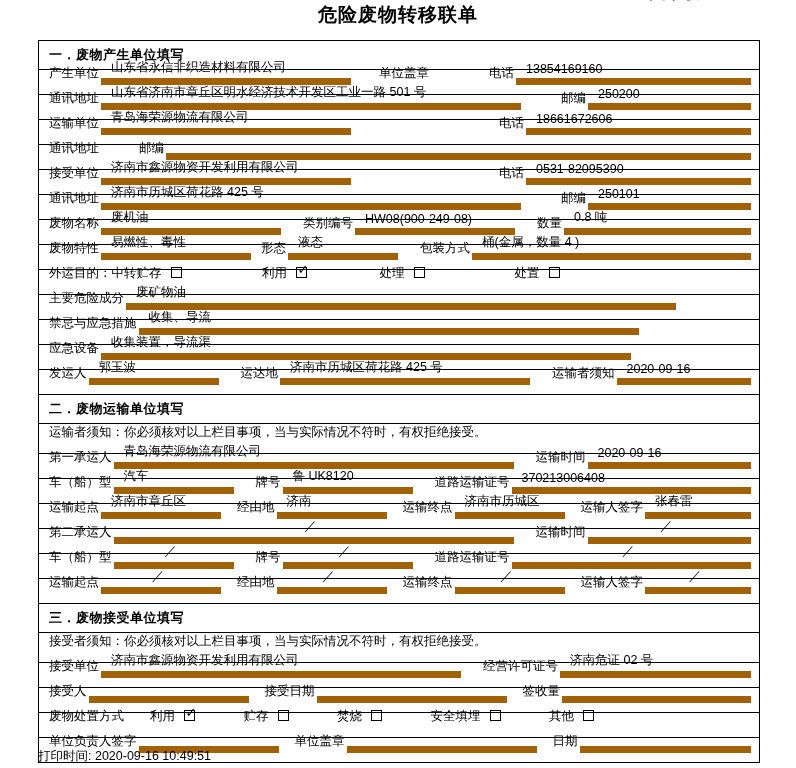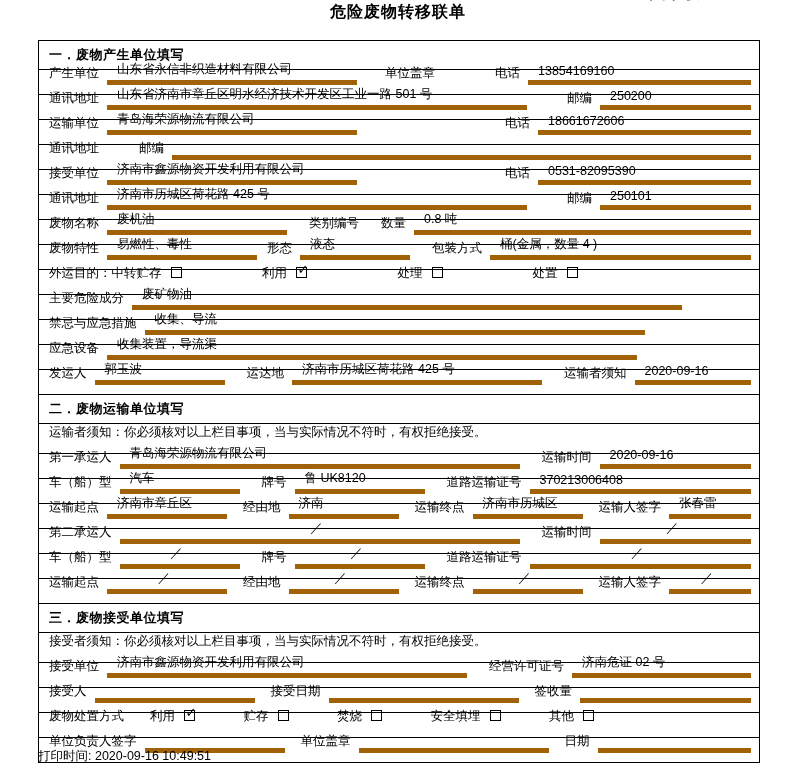--- a/index.html
+++ b/index.html
@@ -23,21 +23,21 @@
   .doc-code {
     position: absolute;
     left: 48px; top: 4px;
     font-size: 12.5px;
     white-space: nowrap;
   }
   .doc-title {
     position: absolute;
     left: 0; right: 0; top: 2px;
     text-align: center;
-    font-size: 16px;
+    font-size: 19px;
     font-weight: bold;
     letter-spacing: 1px;
   }
   .corner-mark {
     position: absolute;
     right: 96px; top: -12px;
     font-size: 17px;
     font-weight: bold;
     color: #111;
     overflow: hidden;
@@ -73,23 +73,23 @@
   }
   .row.last { border-bottom: 1px solid #000; }
 
   .lbl {
     flex: 0 0 auto;
     padding-bottom: 3px;
     white-space: nowrap;
   }
   .val {
     flex: 1 1 auto;
-    border-bottom: 5px solid #a16207;
+    border-bottom: 7px solid #a16207;
     padding: 0 6px 2px 10px;
-    margin-left: 8px;
+    margin-left: 2px;
     min-width: 10px;
     white-space: nowrap;
     overflow: hidden;
   }
   .val.center { text-align: center; padding-left: 0; }
   .spacer { flex: 1 1 auto; }
 
   
   .cb {
     display: inline-block;
@@ -168,20 +168,21 @@
       <span class="lbl">通讯地址</span>
       <span class="val" style="flex:0 0 420px;">济南市历城区荷花路 425 号</span>
       <span class="lbl" style="margin-left:40px;">邮编</span>
       <span class="val">250101</span>
     </div>
 
     <div class="row">
       <span class="lbl">废物名称</span>
       <span class="val" style="flex:0 0 180px;">废机油</span>
       <span class="lbl" style="margin-left:22px;">类别编号</span>
+      <span class="val" style="flex:0 0 160px;">HW08(900-249-08)</span>
       <span class="lbl" style="margin-left:22px;">数量</span>
       <span class="val">0.8 吨</span>
     </div>
 
     <div class="row">
       <span class="lbl">废物特性</span>
       <span class="val" style="flex:0 0 150px;">易燃性、毒性</span>
       <span class="lbl" style="margin-left:10px;">形态</span>
       <span class="val" style="flex:0 0 110px;">液态</span>
       <span class="lbl" style="margin-left:22px;">包装方式</span>
@@ -191,21 +192,21 @@
     <div class="row">
       <span class="lbl">外运目的：</span>
       <span class="opt" style="">
         <span>中转贮存</span>
         <span class="cb"></span>
       </span>
       <span class="opt" style="margin-left:80px;">
         <span>利用</span>
         <span class="cb checked"></span>
       </span>
-      <span class="opt" style="margin-left:90px;font-family:Liberation Serif, serif;">
+      <span class="opt" style="margin-left:72px;font-family:Liberation Serif, serif;">
         <span>处理</span>
         <span class="cb"></span>
       </span>
       <span class="opt" style="margin-left:90px;">
         <span>处置</span>
         <span class="cb"></span>
       </span>
       <span class="spacer"></span>
     </div>
 

